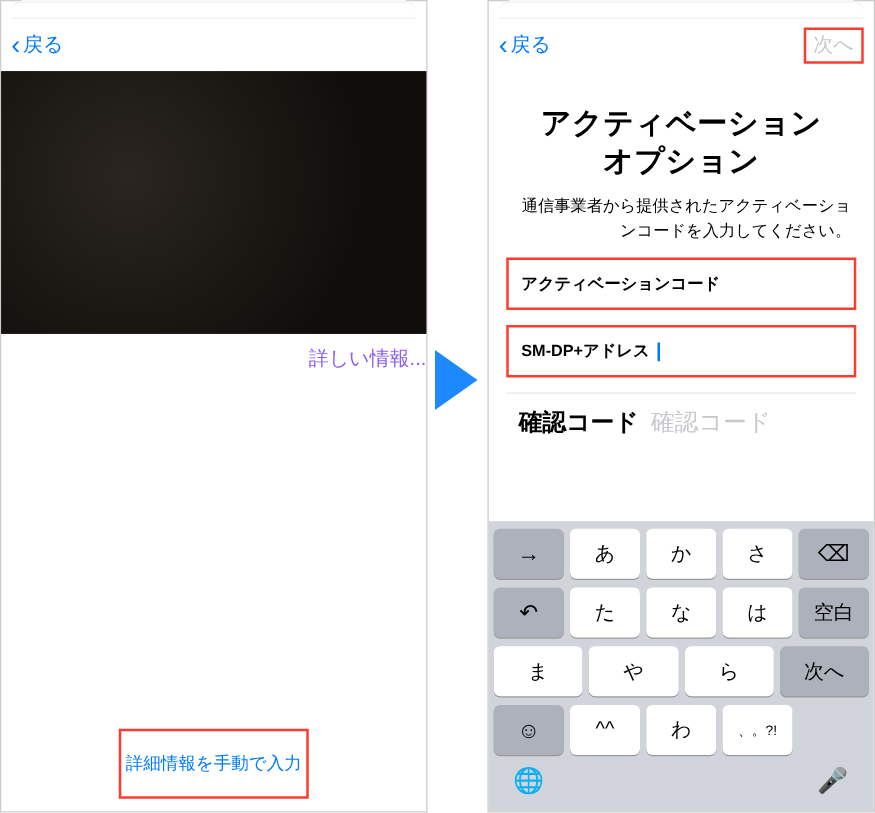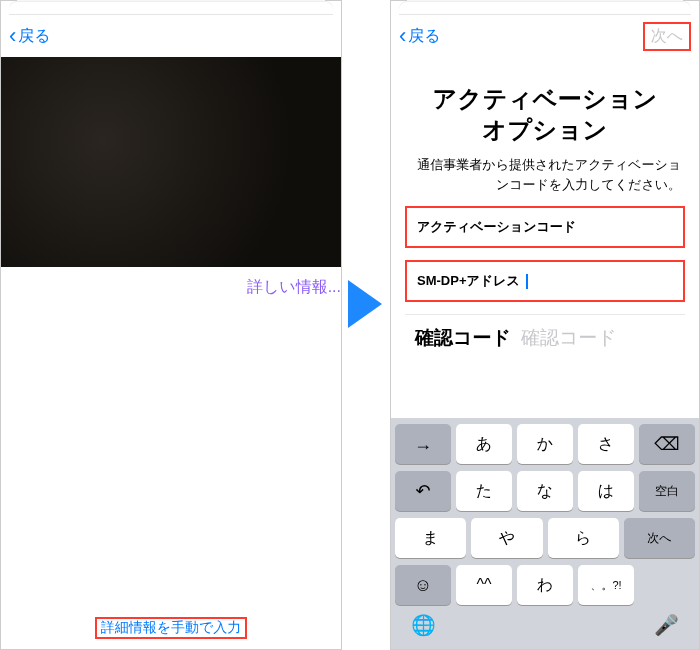--- a/index.html
+++ b/index.html
@@ -108,21 +108,21 @@
       position: absolute;
       bottom: 10px;
       left: 0; right: 0;
       text-align: center;
     }
     .bottom-link .frame {
       display: inline-block;
       border: 2px solid #ff3b30;
       color: #007aff;
       font-size: 14px;
-      padding: 0 4px;
+      padding: 17px 4px;
     }
     .arrow-between {
       position: absolute;
       left: 348px;
       top: 280px;
       width: 0; height: 0;
       border-top: 24px solid transparent;
       border-bottom: 24px solid transparent;
       border-left: 34px solid #1e88ff;
     }
@@ -179,21 +179,21 @@
       height: 40px;
       display: flex;
       align-items: center;
       justify-content: center;
       font-size: 16px;
       color: #000;
     }
     .key.fn {
       background: #adb1bb;
       color: #000;
-      font-size: 12px;
+      font-size: 16px;
     }
     .key.fn.sm { font-size: 18px; }
     .kbtoolbar {
       display: flex;
       justify-content: space-between;
       margin-top: 8px;
       padding: 0 16px 4px 16px;
       color: #5a5f6a;
       font-size: 20px;
     }

